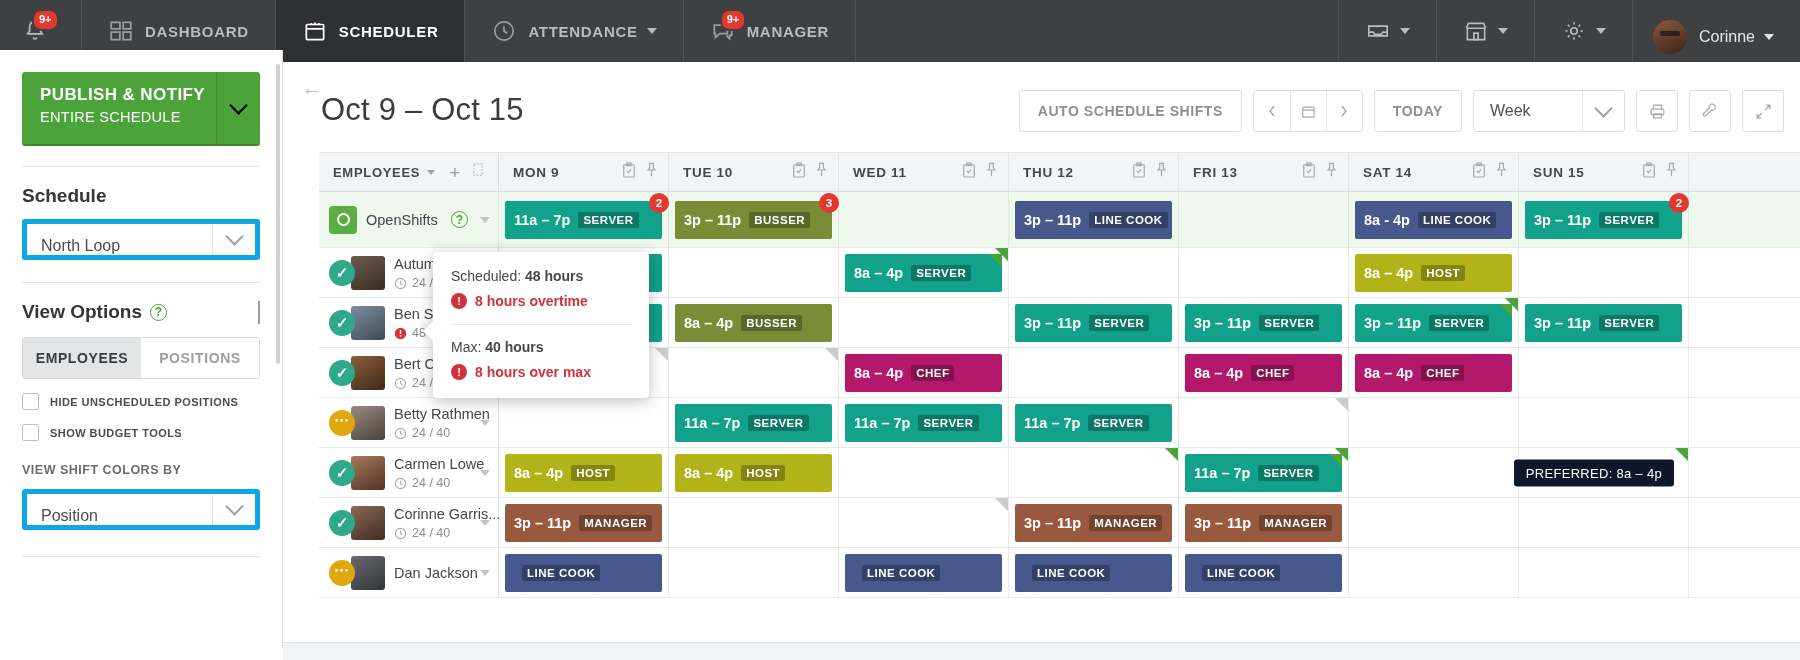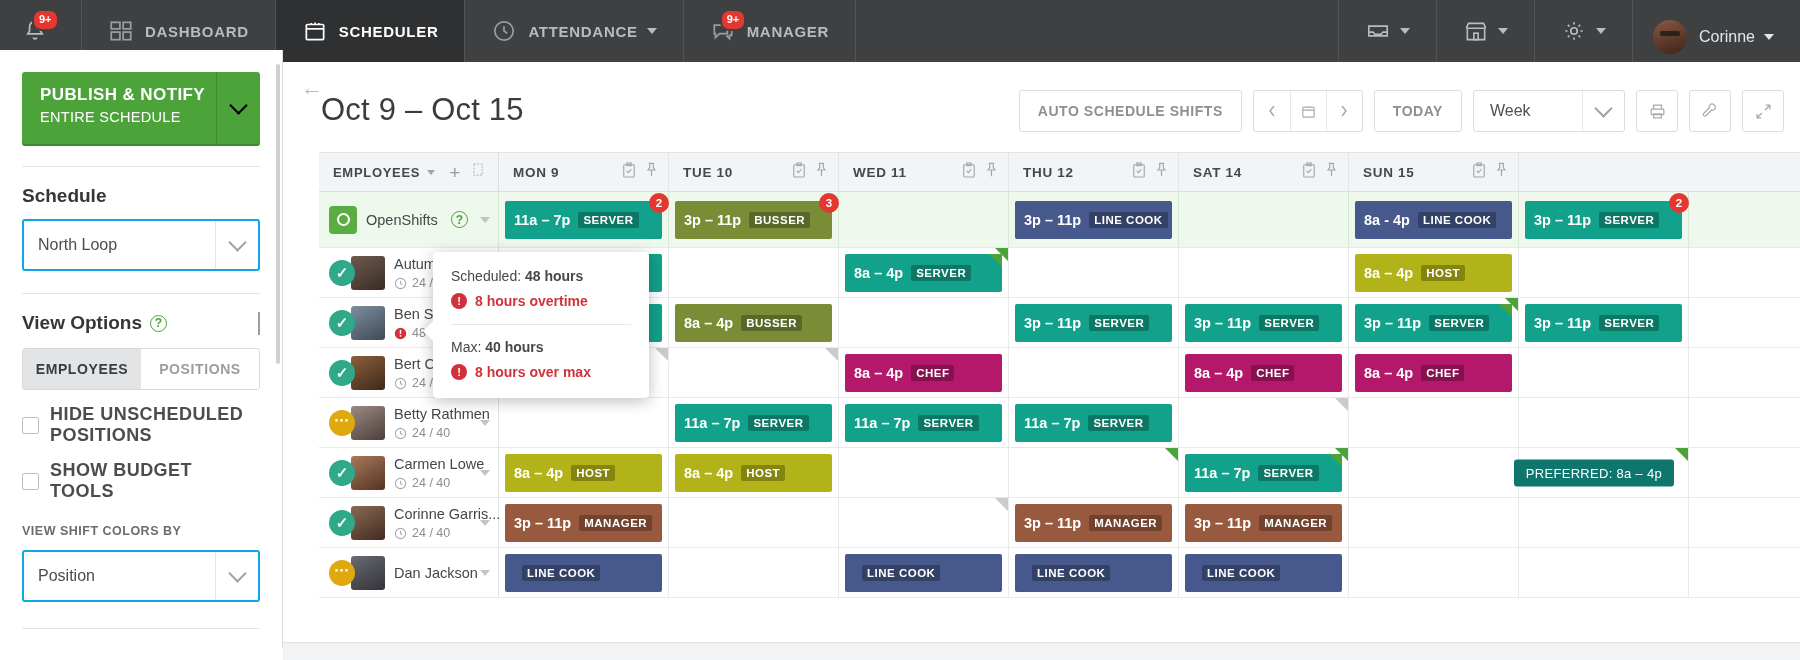--- a/index.html
+++ b/index.html
@@ -86,38 +86,38 @@
   .qmark {
     display: inline-flex; align-items:center; justify-content:center;
     width: 17px; height: 17px; border-radius: 50%;
     border: 1.6px solid #4ba339; color: #4ba339;
     font-size: 12px; font-weight: 700; margin-left: 8px; cursor: pointer;
   }
   .side-h .flexpush { margin-left: auto; color: #9a9c9e; }
   .chev-dn { width: 13px; height: 13px; border-right: 2px solid currentColor;
              border-bottom: 2px solid currentColor; transform: rotate(45deg); margin-top:-6px;}
   .sel-box {
-    margin-top: 12px; height: 52px; border: 2px solid #0ea5e9; border-radius: 3px;
-    display: flex; align-items: center; cursor: pointer; background:#fff;
+    margin-top: 12px; height: 41px; border: 5px solid #0ea5e9; border-radius: 3px;
+    display: flex; align-items: flex-end; cursor: pointer; background:#fff;
   }
   .sel-val { flex: 1; padding-left: 14px; font-size: 16px; color: #4a4c4e; }
   .sel-arrow { width: 43px; height: 100%; border-left: 1px solid #e3e4e5;
     display: flex; align-items: center; justify-content: center; color: #9fa1a3; }
   #seg {
     display: flex; margin-top: 14px; border: 1px solid #d8d9da;
     border-radius: 3px; overflow: hidden; height: 42px;
   }
   .seg-btn { flex: 1; display: flex; align-items: center; justify-content: center;
     font-size: 14px; font-weight: 700; letter-spacing: .6px; color: #9b9d9f;
     background: #fff; cursor: pointer; }
   .seg-btn.on { background: #e3e4e5; color: #3a3c3e; }
   .cbrow { display: flex; align-items: center; margin-top: 14px; cursor: pointer; }
   .cbox { width: 17px; height: 17px; border: 1.6px solid #bcbec0; border-radius: 2px;
     margin-right: 11px; flex: none; background:#fff; }
-  .cblabel { font-size: 18px; font-weight: 700; letter-spacing: .45px; color: #4a4c4e; }
+  .cblabel { font-size: 11px; font-weight: 700; letter-spacing: .45px; color: #4a4c4e; }
   .small-cap { font-size: 12.5px; font-weight: 700; letter-spacing: .5px;
     color: #6a6c6e; margin-top: 22px; }
 
   
   #main {
     position: absolute; left: 283px; top: 62px; width: 1517px; height: 598px;
     background: #fff; overflow: hidden;
   }
   #back-arrow { position: absolute; left: 18px; top: 15px; color: #b9bbbd;
     font-size: 22px; cursor: pointer; line-height: 1; }
@@ -204,21 +204,21 @@
     display: flex; align-items: center; justify-content: center; }
   .chip .corner { position: absolute; right: 0; top: 0; width: 0; height: 0;
     border-top: 13px solid #4ba339; border-left: 13px solid transparent; }
 
   .tri-gray { position: absolute; right: 0; top: 0; width: 0; height: 0;
     border-top: 13px solid #c9cbcd; border-left: 13px solid transparent; }
   .tri-green { position: absolute; right: 0; top: 0; width: 0; height: 0;
     border-top: 13px solid #4ba339; border-left: 13px solid transparent; }
 
   .pref-banner { position: absolute; right: 14px; top: 50%; transform: translateY(-50%);
-    background: #0f766e; color: #fff; font-size: 13px; letter-spacing: .3px;
+    background: #0f172a; color: #fff; font-size: 13px; letter-spacing: .3px;
     padding: 6px 12px; border-radius: 3px; white-space: nowrap; }
 
   
   #tooltip {
     position: absolute; left: 150px; top: 190px; width: 216px;
     background: #fff; border-radius: 4px; z-index: 50;
     box-shadow: 0 3px 16px rgba(0,0,0,.26); padding: 16px 18px 18px;
   }
   #tooltip .tline { font-size: 14px; color: #45474a; }
   #tooltip .tline b { font-weight: 700; }
@@ -481,20 +481,33 @@
                 <rect x="5.5" y="1" width="5" height="3"></rect>
                 <path d="M5.5 10l1.8 2 3.2-3.6"></path>
               </svg></span>
           <span><svg width="13" height="16" viewBox="0 0 14 18" fill="none" stroke="#a4a6a8" stroke-width="1.3">
                 <path d="M4 1.5h6M5 1.5v5L3 9h8L9 6.5v-5M7 9v7"></path>
               </svg></span>
         </span>
       </div>
       <div class="hd-day">
         <span class="lbl">THU 12</span>
+        <span class="hicons">
+          <span><svg width="14" height="16" viewBox="0 0 16 18" fill="none" stroke="#a4a6a8" stroke-width="1.3">
+                <rect x="2" y="3" width="12" height="14" rx="1"></rect>
+                <rect x="5.5" y="1" width="5" height="3"></rect>
+                <path d="M5.5 10l1.8 2 3.2-3.6"></path>
+              </svg></span>
+          <span><svg width="13" height="16" viewBox="0 0 14 18" fill="none" stroke="#a4a6a8" stroke-width="1.3">
+                <path d="M4 1.5h6M5 1.5v5L3 9h8L9 6.5v-5M7 9v7"></path>
+              </svg></span>
+        </span>
+      </div>
+      <div class="hd-day">
+        <span class="lbl">FRI 13</span>
         <span class="hicons">
           <span><svg width="14" height="16" viewBox="0 0 16 18" fill="none" stroke="#a4a6a8" stroke-width="1.3">
                 <rect x="2" y="3" width="12" height="14" rx="1"></rect>
                 <rect x="5.5" y="1" width="5" height="3"></rect>
                 <path d="M5.5 10l1.8 2 3.2-3.6"></path>
               </svg></span>
           <span><svg width="13" height="16" viewBox="0 0 14 18" fill="none" stroke="#a4a6a8" stroke-width="1.3">
                 <path d="M4 1.5h6M5 1.5v5L3 9h8L9 6.5v-5M7 9v7"></path>
               </svg></span>
         </span>

